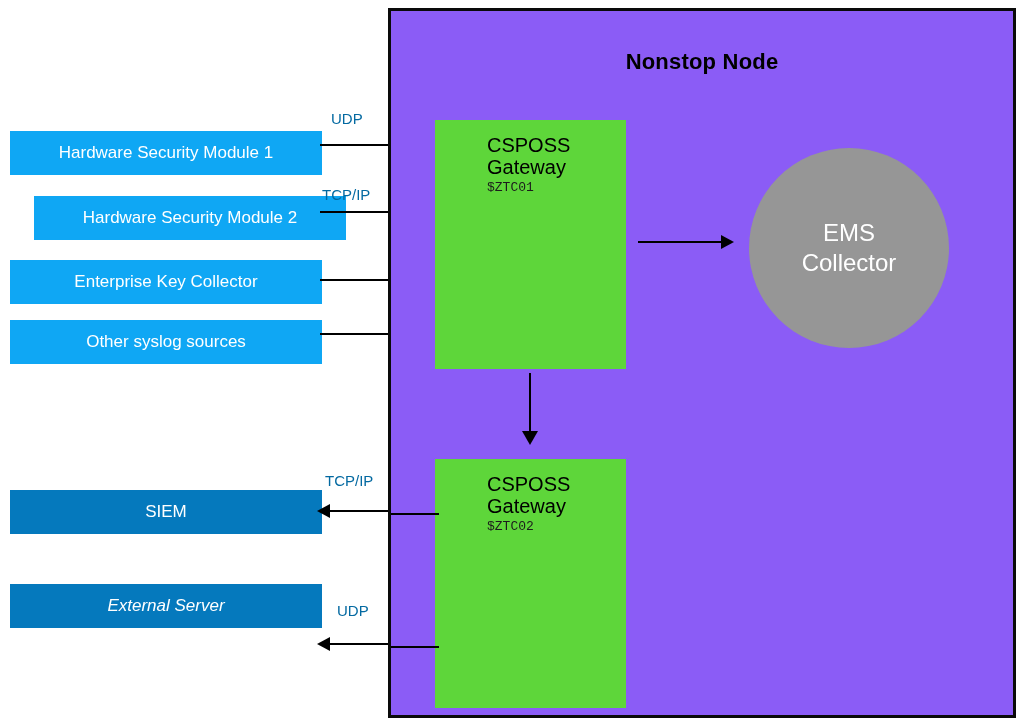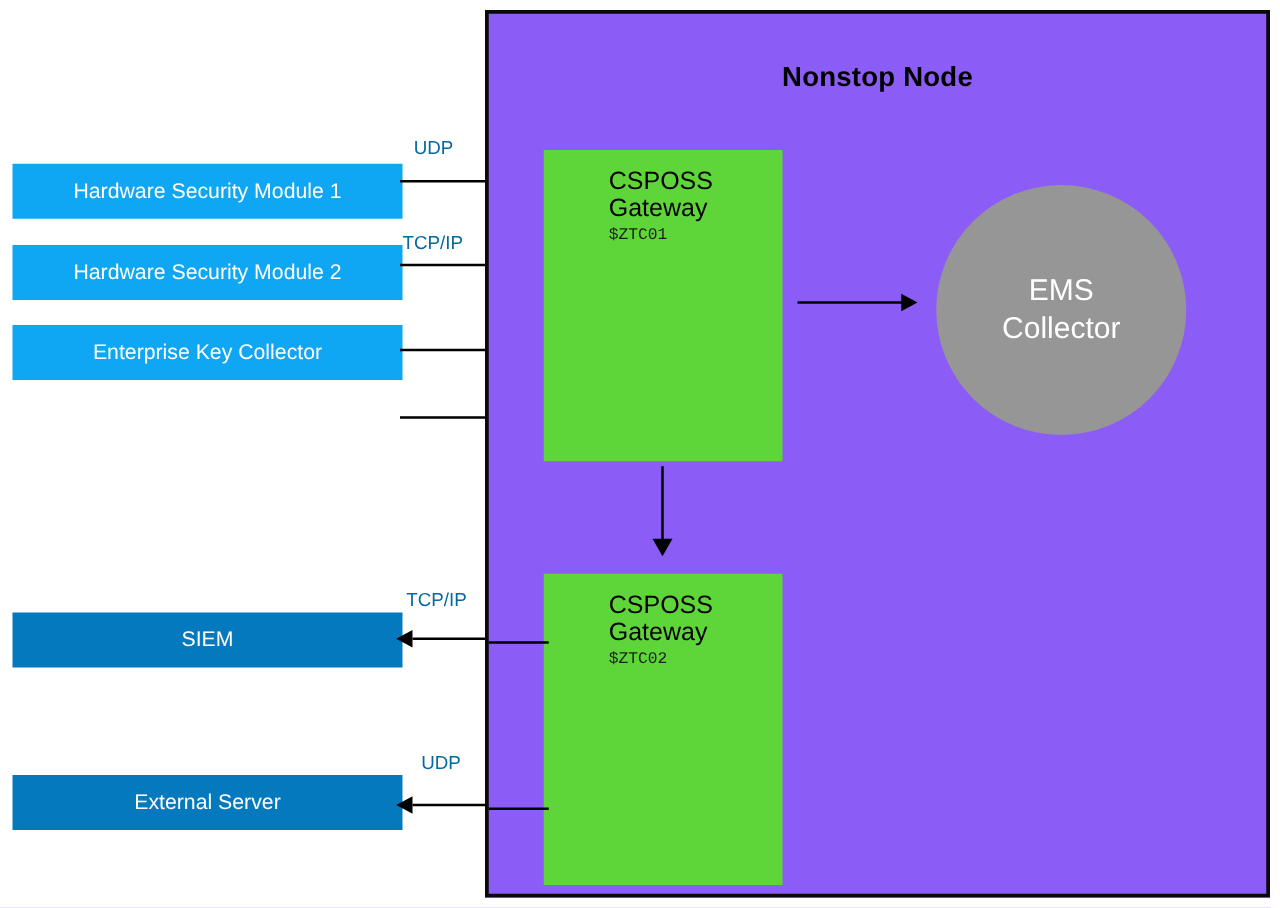--- a/index.html
+++ b/index.html
@@ -147,31 +147,34 @@
   }
 </style>
 </head>
 <body>
 
 <div id="canvas">
 
   <div class="ext-box src" style="top:131px;">
     <span>Hardware Security Module 1</span>
   </div>
-  <div class="ext-box src" style="top:196px;">
+  <div class="ext-box src" style="top:196px;margin-left:24px;">
     <span>Hardware Security Module 2</span>
   </div>
   <div class="ext-box src" style="top:260px;">
     <span>Enterprise Key Collector</span>
   </div>
+  <div class="ext-box src" style="top:320px;">
+    <span>Other syslog sources</span>
+  </div>
 
   <div class="ext-box dest" style="top:490px;">
     <span>SIEM</span>
   </div>
-  <div class="ext-box dest" style="top:620px;">
+  <div class="ext-box dest" style="top:584px;font-style:italic;">
     <span>External Server</span>
   </div>
 
   <div class="proto-label" style="left:331px; top:110px;">UDP</div>
   <div class="proto-label" style="left:322px; top:186px;">TCP/IP</div>
   <div class="proto-label" style="left:325px; top:472px;">TCP/IP</div>
   <div class="proto-label" style="left:337px; top:602px;">UDP</div>
 
   <div class="hline" style="left:320px; top:144px; width:100px;"></div>
   <div class="arrow-right" style="left:407px; top:138px;"></div>

